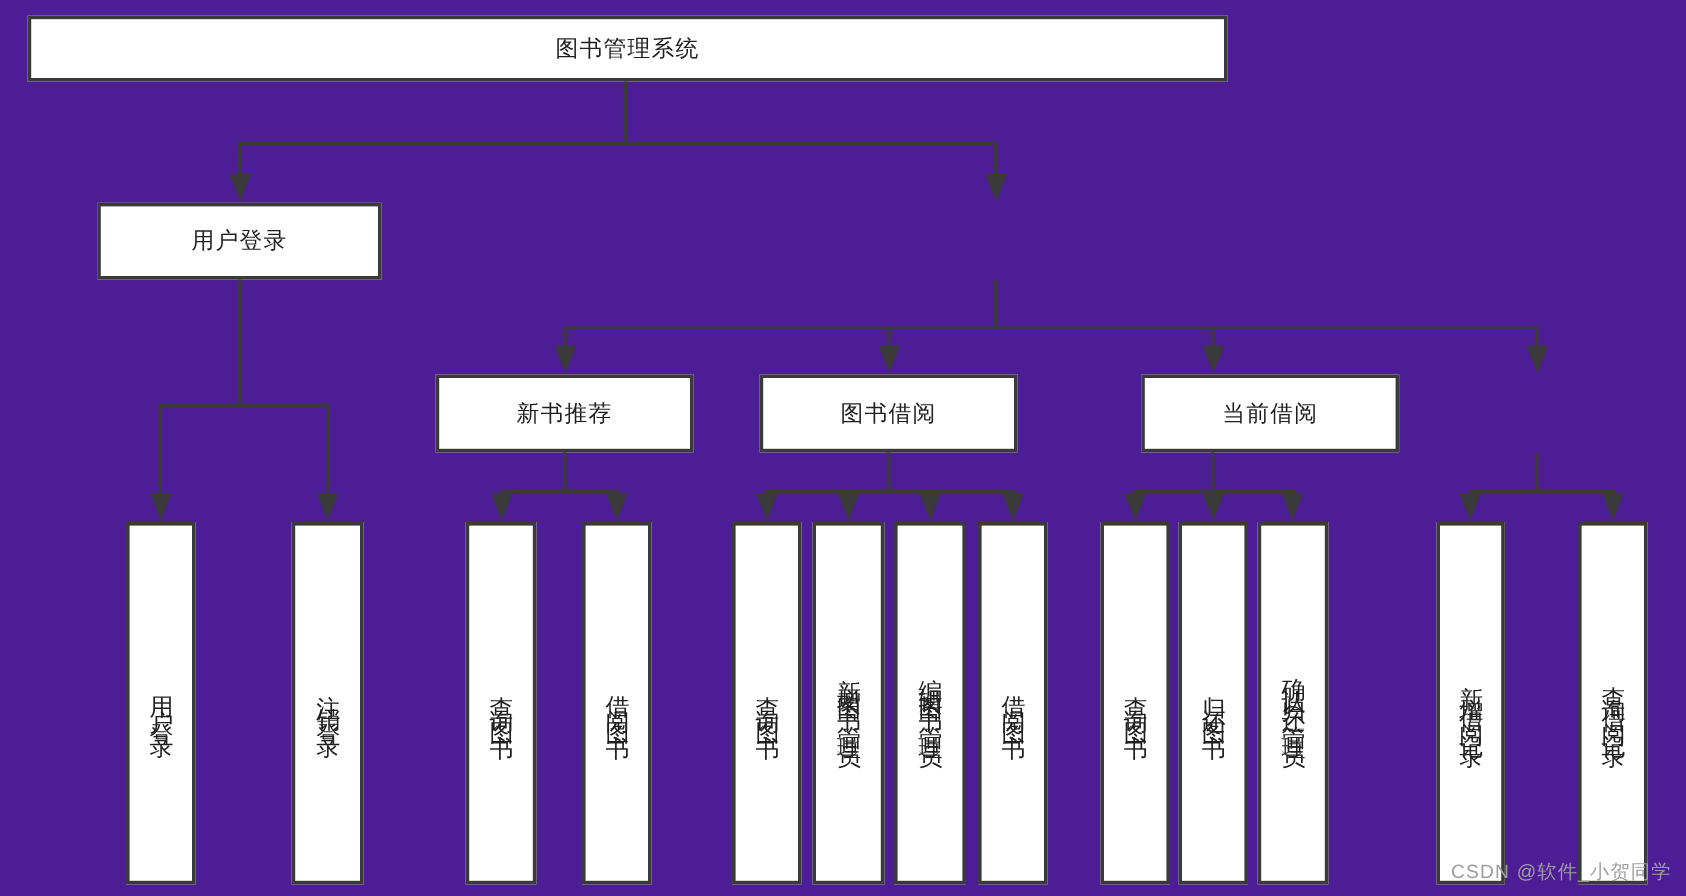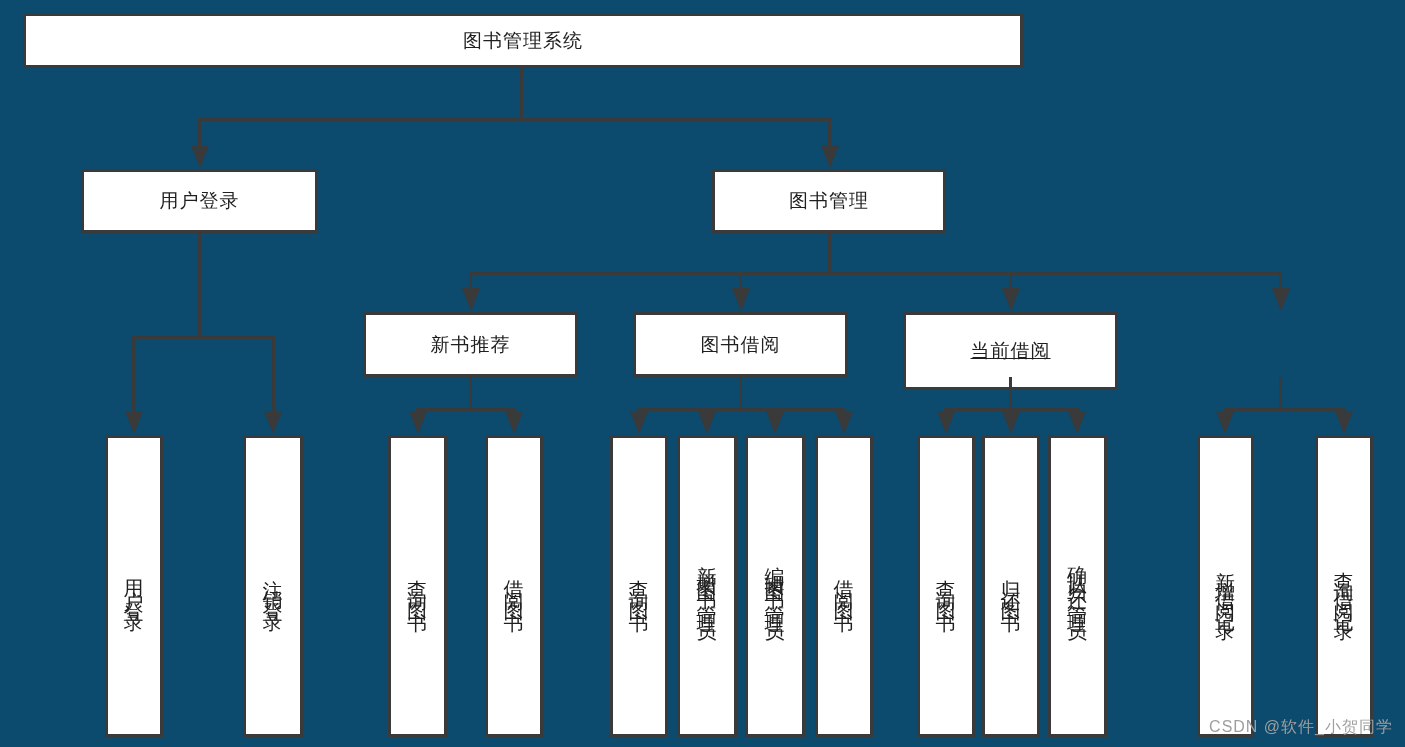--- a/index.html
+++ b/index.html
@@ -1,21 +1,21 @@
 <!DOCTYPE html>
 <html><head>
 <meta charset="utf-8">
 <style>
   html, body { margin: 0; padding: 0; background: #ffffff; }
   body { font-family: "Liberation Sans", "DejaVu Sans", sans-serif; }
   #stage {
     position: relative;
     width: 1405px;
     height: 747px;
-    background: #0c4a6e;
+    background: #4c1d95;
     overflow: hidden;
   }
   .box {
     position: absolute;
     box-sizing: border-box;
     background: #ffffff;
     border: 3px solid #3a3a3a;
     display: flex;
     align-items: center;
     justify-content: center;
@@ -66,23 +66,20 @@
   <div class="line" style="left:520px; top:68px; width:3px; height:50px;"></div>
   <div class="line" style="left:198px; top:118px; width:633px; height:3px;"></div>
   <div class="line" style="left:198px; top:118px; width:3px; height:30px;"></div>
   <div class="line" style="left:828px; top:118px; width:3px; height:30px;"></div>
   <div class="arrow" style="left:191px; top:145px;"></div>
   <div class="arrow" style="left:821px; top:145px;"></div>
 
   <div class="box" style="left:81px; top:169px; width:237px; height:64px;">
     <span class="hlabel">用户登录</span>
   </div>
-  <div class="box" style="left:712px; top:169px; width:234px; height:64px;">
-    <span class="hlabel">图书管理</span>
-  </div>
 
   <div class="line" style="left:198px; top:233px; width:3px; height:104px;"></div>
   <div class="line" style="left:132px; top:336px; width:143px; height:3px;"></div>
   <div class="line" style="left:132px; top:336px; width:3px; height:77px;"></div>
   <div class="line" style="left:272px; top:336px; width:3px; height:77px;"></div>
   <div class="arrow" style="left:125px; top:411px;"></div>
   <div class="arrow" style="left:264px; top:411px;"></div>
 
   <div class="line" style="left:828px; top:233px; width:3px; height:41px;"></div>
   <div class="line" style="left:469px; top:272px; width:813px; height:3px;"></div>
@@ -94,21 +91,21 @@
   <div class="arrow" style="left:732px; top:288px;"></div>
   <div class="arrow" style="left:1002px; top:288px;"></div>
   <div class="arrow" style="left:1272px; top:288px;"></div>
 
   <div class="box" style="left:363px; top:312px; width:215px; height:65px;">
     <span class="hlabel">新书推荐</span>
   </div>
   <div class="box" style="left:633px; top:312px; width:215px; height:65px;">
     <span class="hlabel">图书借阅</span>
   </div>
-  <div class="box" style="left:903px; top:312px; width:215px; height:78px;text-decoration:underline;">
+  <div class="box" style="left:951px; top:312px; width:215px; height:65px;">
     <span class="hlabel">当前借阅</span>
   </div>
 
   <div class="line" style="left:469px; top:377px; width:3px; height:32px;"></div>
   <div class="line" style="left:739px; top:377px; width:3px; height:32px;"></div>
   <div class="line" style="left:1009px; top:377px; width:3px; height:32px;"></div>
   <div class="line" style="left:1279px; top:377px; width:3px; height:32px;"></div>
 
   <div class="line" style="left:416px; top:408px; width:100px; height:3px;"></div>
   <div class="line" style="left:637px; top:408px; width:209px; height:3px;"></div>

